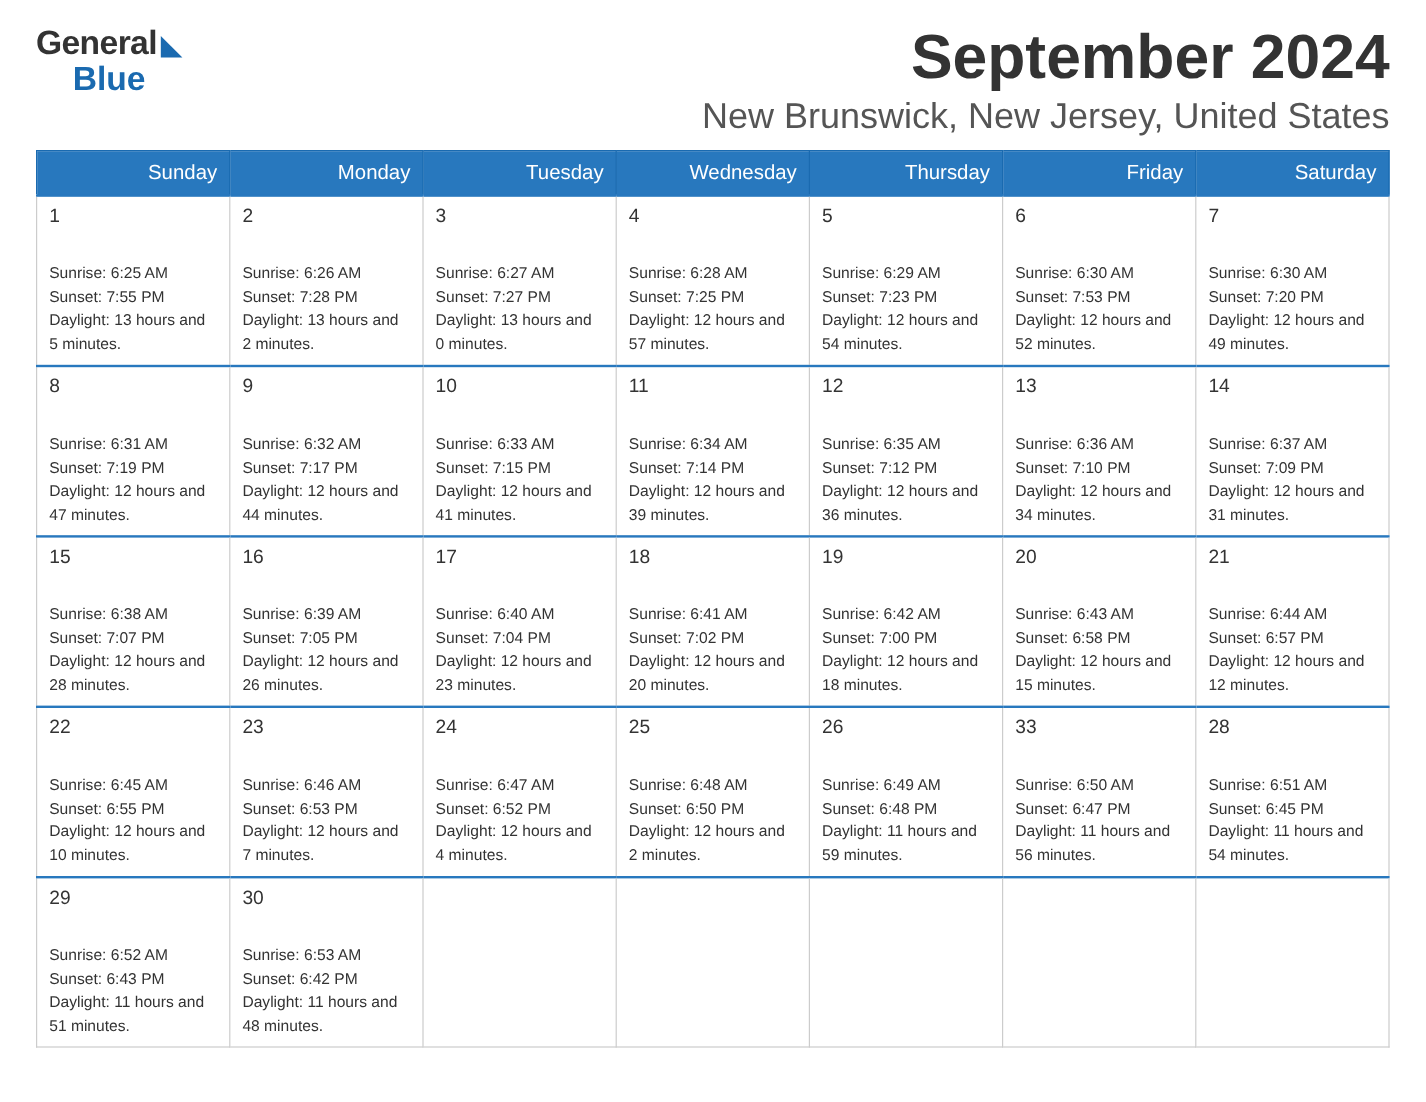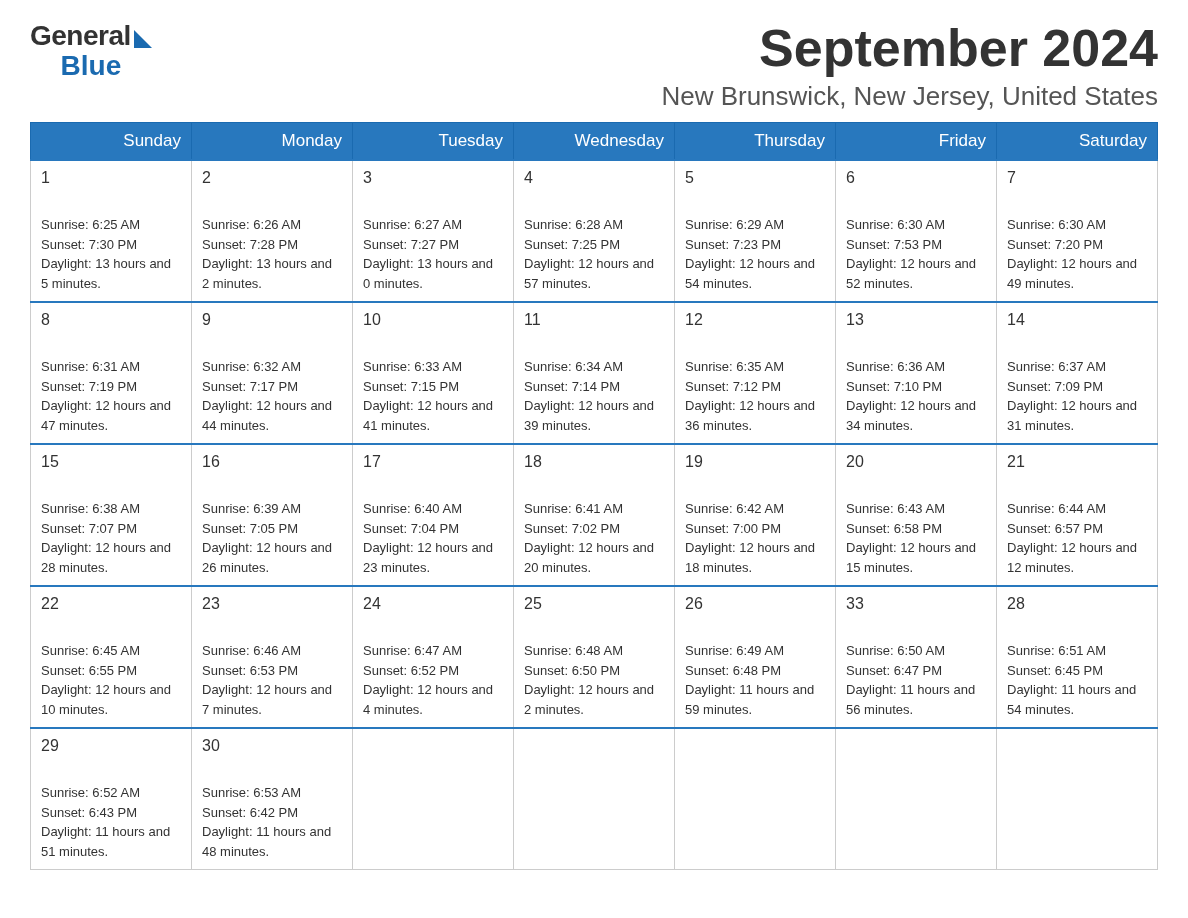--- a/index.html
+++ b/index.html
@@ -49,21 +49,21 @@
     .title-area {
       text-align: right;
     }
     .month-title {
       font-size: 52px;
       font-weight: bold;
       color: #333;
       line-height: 1.1;
     }
     .location-title {
-      font-size: 26px;
+      font-size: 30px;
       color: #555;
       margin-top: 4px;
     }
     .calendar {
       width: 100%;
       border-collapse: collapse;
       margin-top: 10px;
     }
     .calendar th {
       background-color: #2878be;
@@ -132,21 +132,21 @@
         <th>Friday</th>
         <th>Saturday</th>
       </tr>
   </thead>
   <tbody id="calendar-body">
   <tr>
         <td>
           <span class="day-num">1</span>
         <div class="day-info">
           <span>Sunrise: 6:25 AM</span><br>
-          <span>Sunset: 7:30 PM</span><br>
+          <span>Sunset: 7:55 PM</span><br>
           <span>Daylight: 13 hours and 5 minutes.</span>
         </div>
         </td>
         <td>
           <span class="day-num">2</span>
         <div class="day-info">
           <span>Sunrise: 6:26 AM</span><br>
           <span>Sunset: 7:28 PM</span><br>
           <span>Daylight: 13 hours and 2 minutes.</span>
         </div>

